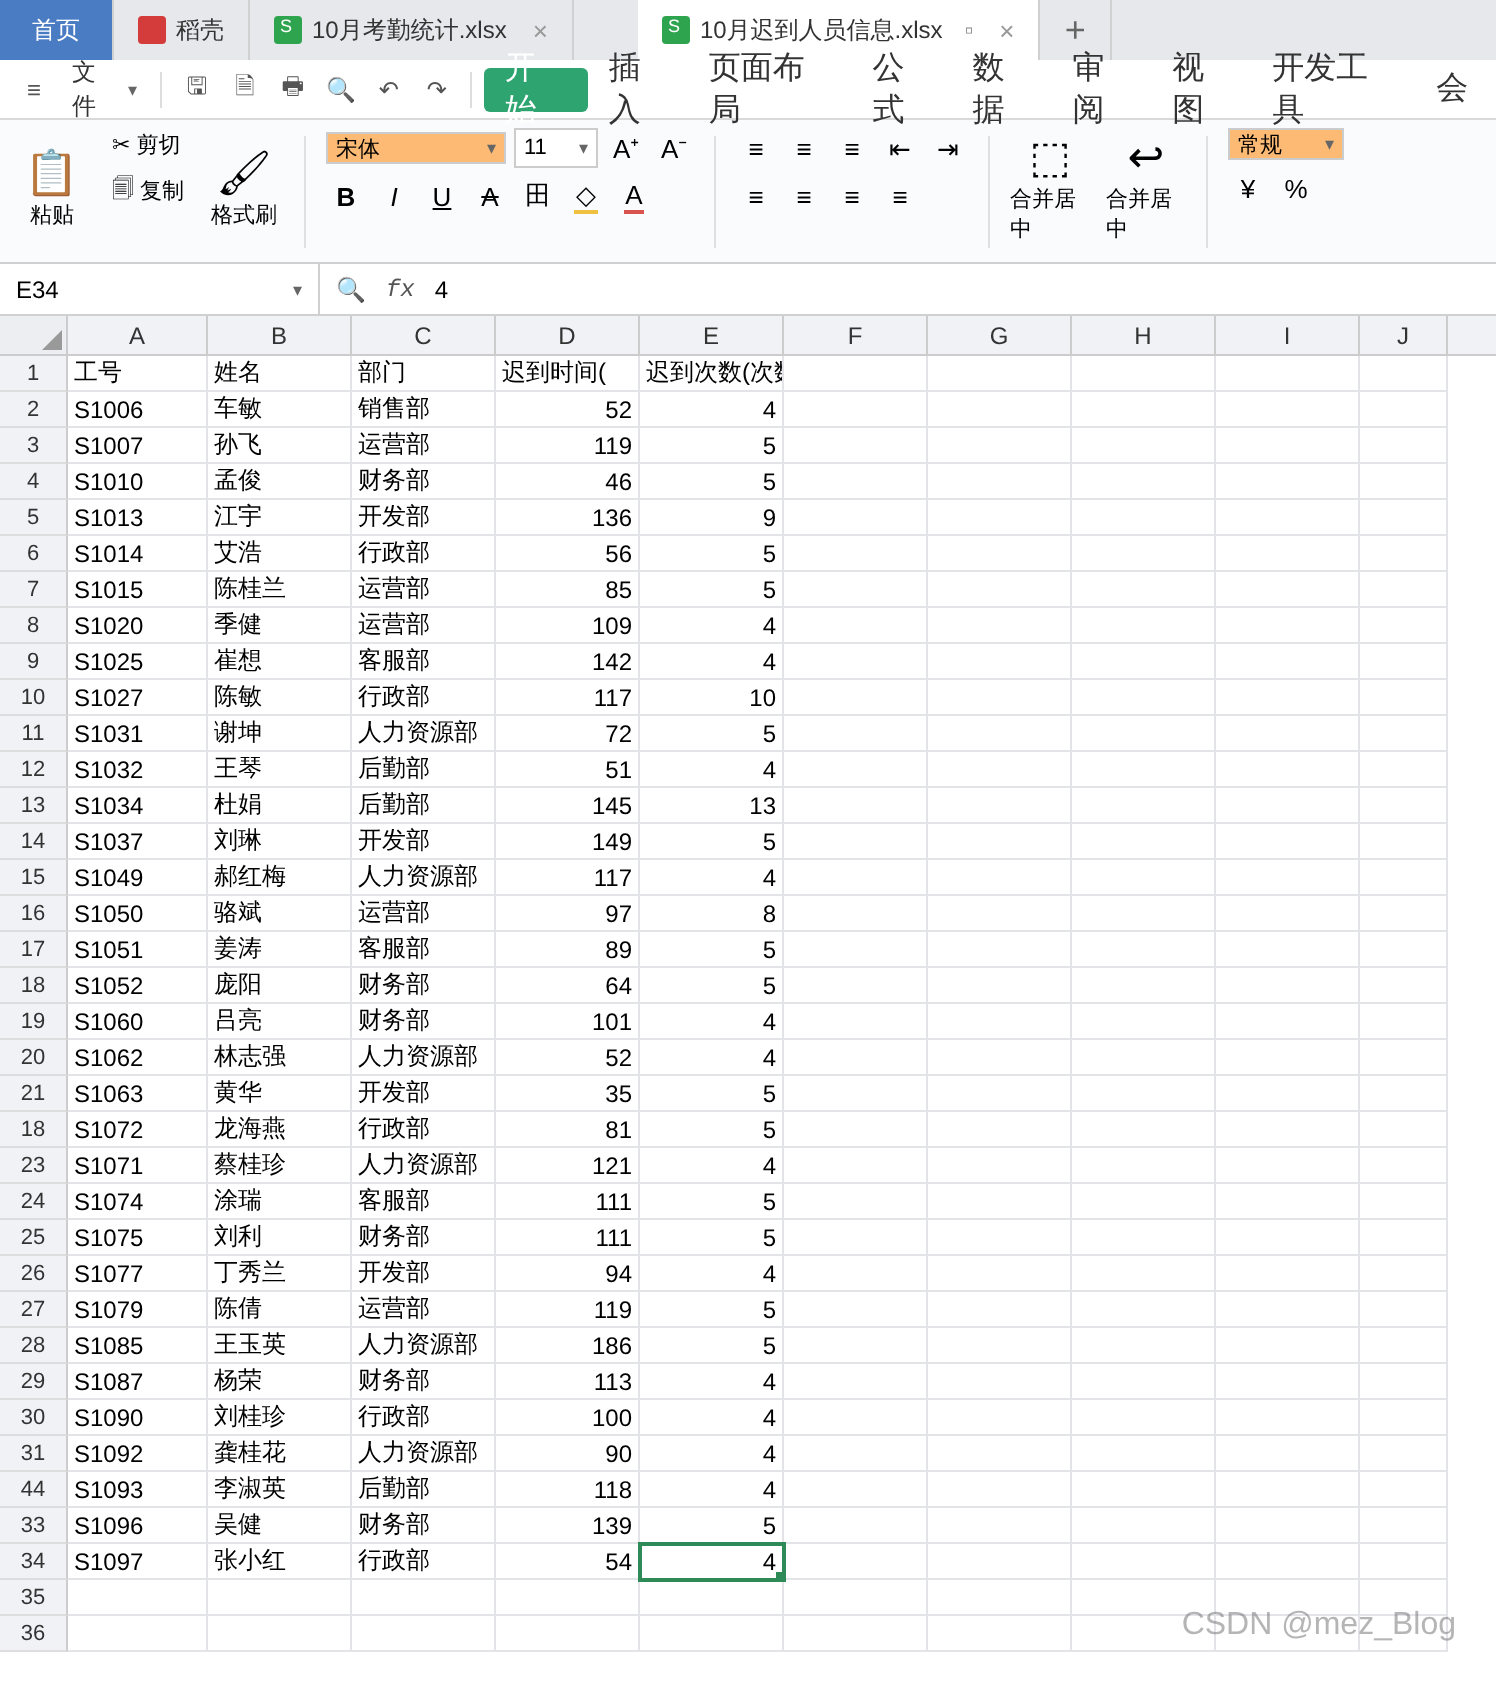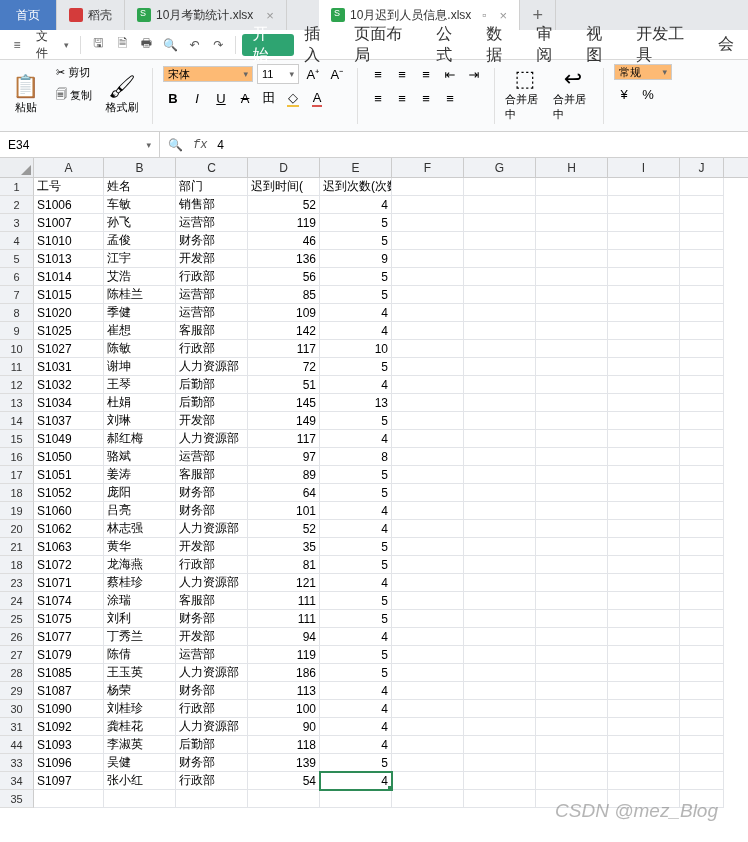--- a/index.html
+++ b/index.html
@@ -58,21 +58,21 @@
 .rh { width:34px; background:#f0f2f5; border-right:1px solid #ccc; border-bottom:1px solid #ddd; text-align:center; font-size:11px; color:#333; display:flex; align-items:center; justify-content:center; }
 .cell { border-right:1px solid #e2e4e8; border-bottom:1px solid #e2e4e8; font-size:12px; padding:0 3px; display:flex; align-items:center; overflow:hidden; white-space:nowrap; }
 .cell.num { justify-content:flex-end; }
 .selcell { outline:2px solid #2e8b57; outline-offset:-1px; position:relative; }
 .selcell::after { content:""; position:absolute; right:-2px; bottom:-2px; width:5px; height:5px; background:#2e8b57; }
 
 
 .cA{width:70px}.cB{width:72px}.cC{width:72px}.cD{width:72px}.cE{width:72px}
 .cF{width:72px}.cG{width:72px}.cH{width:72px}.cI{width:72px}.cJ{width:44px}
 
-.watermark { position:absolute; right:30px; bottom:20px; color:rgba(120,120,120,.55); font-size:19px; font-style:italic; pointer-events:none; }
+.watermark { position:absolute; right:20px; bottom:20px; color:rgba(120,120,120,.55); font-size:16px; pointer-events:none; }
 .caret{font-size:9px;color:#666}
 </style>
 </head>
 <body>
 
 <div class="tabs">
   <div class="tab home">首页</div>
   <div class="tab">
       <span class="ic ic-daoke"></span>
       <span>稻壳</span>
@@ -684,16 +684,29 @@
         <div class="cell cB"></div>
         <div class="cell cC"></div>
         <div class="cell cD"></div>
         <div class="cell cE"></div>
         <div class="cell cF"></div>
         <div class="cell cG"></div>
         <div class="cell cH"></div>
         <div class="cell cI"></div>
         <div class="cell cJ"></div>
       </div>
+      <div class="row">
+        <div class="rh">36</div>
+        <div class="cell cA"></div>
+        <div class="cell cB"></div>
+        <div class="cell cC"></div>
+        <div class="cell cD"></div>
+        <div class="cell cE"></div>
+        <div class="cell cF"></div>
+        <div class="cell cG"></div>
+        <div class="cell cH"></div>
+        <div class="cell cI"></div>
+        <div class="cell cJ"></div>
+      </div>
     </div>
 </div>
 
 <div class="watermark">CSDN @mez_Blog</div>
 
 </body></html>

